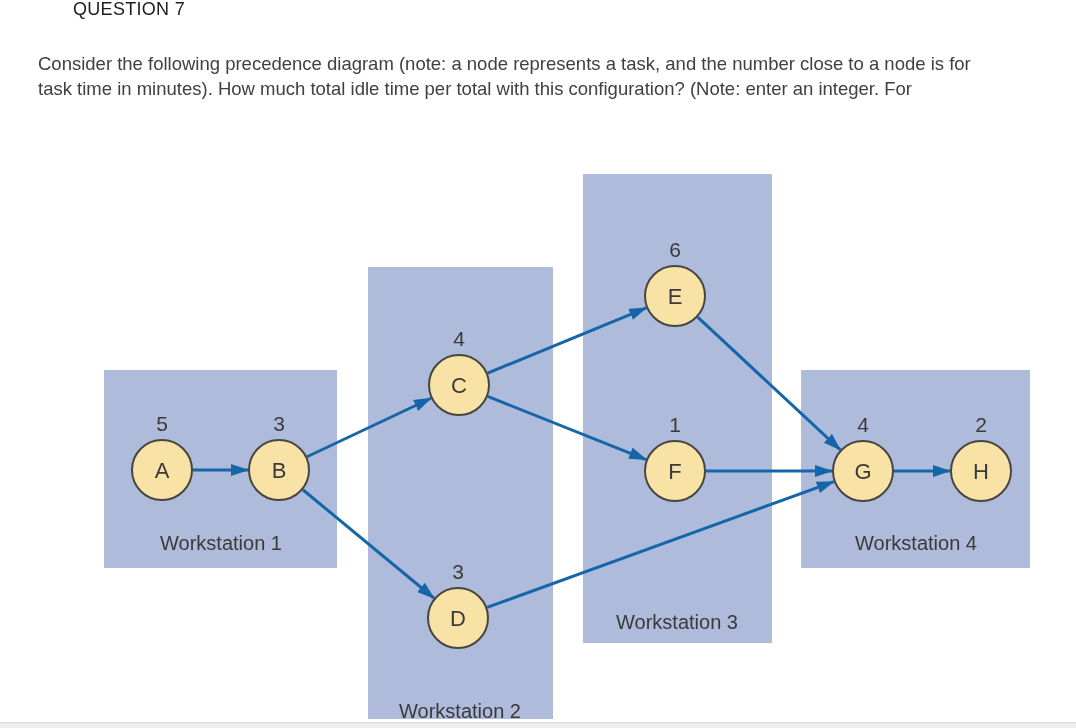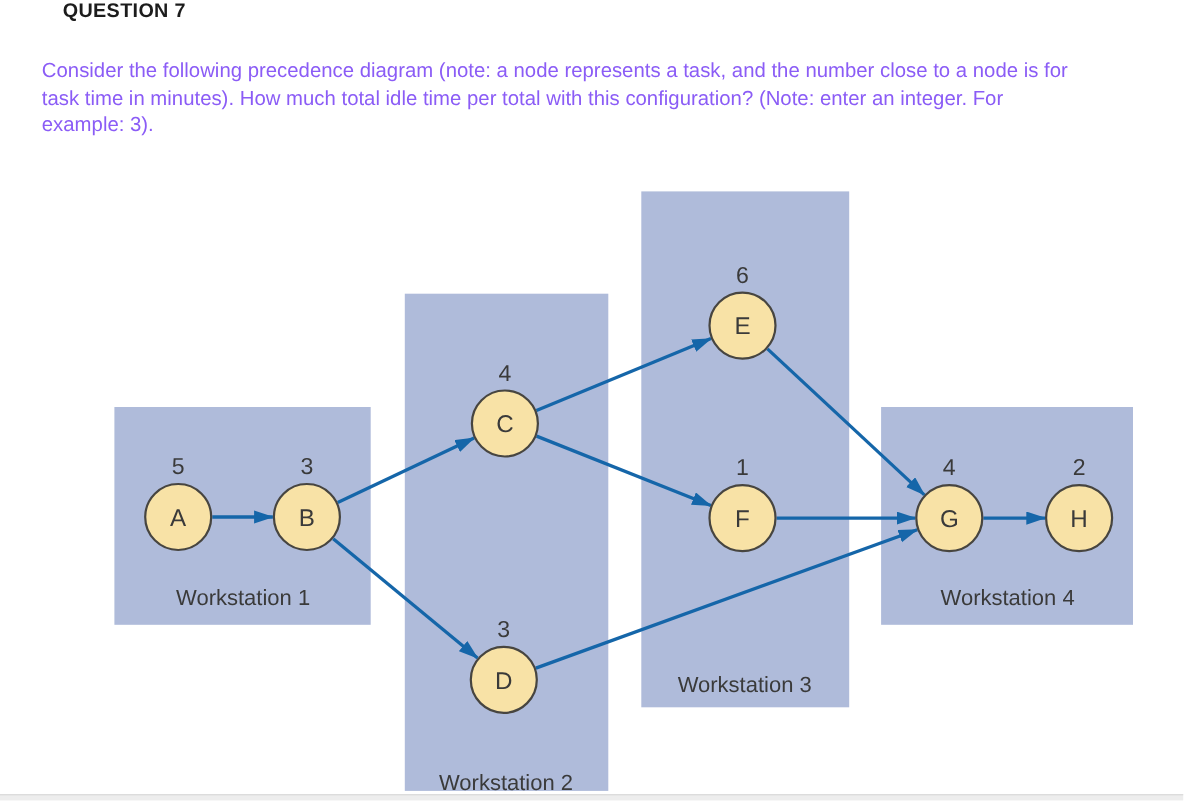--- a/index.html
+++ b/index.html
@@ -11,34 +11,34 @@
   #stage {
     position: relative;
     width: 1076px;
     height: 728px;
     overflow: hidden;
     background: #ffffff;
   }
   .q-title {
     position: absolute;
     top: -1px;
-    left: 57px;
+    left: 73px;
     font-size: 18px;
-    font-weight: 700;
+    font-weight: 400;
     letter-spacing: 0.3px;
     color: #1c1c1c;
     white-space: nowrap;
     text-align: center;
   }
   .q-text {
     position: absolute;
     top: 52px;
     left: 38px;
     width: 1038px;
-    color: #8b5cf6;
+    color: #404040;
     font-size: 18.5px;
     line-height: 24.5px;
   }
   .q-line { white-space: nowrap; }
   #diagram-svg {
     position: absolute;
     top: 0;
     left: 0;
     width: 1076px;
     height: 728px;
@@ -69,21 +69,20 @@
 </head>
 <body>
 
 <div id="stage">
 
   <div class="q-title">QUESTION 7</div>
 
   <div class="q-text">
     <div class="q-line">Consider the following precedence diagram (note: a node represents a task, and the number close to a node is for</div>
     <div class="q-line">task time in minutes). How much total idle time per total with this configuration? (Note: enter an integer. For</div>
-    <div class="q-line">example: 3).</div>
   </div>
 
   <svg id="diagram-svg" viewBox="0 0 1076 728" xmlns="http://www.w3.org/2000/svg">
     <defs>
       <marker id="ah" markerUnits="userSpaceOnUse" markerWidth="19" markerHeight="13" refX="17" refY="6" orient="auto">
         <path id="ah-path" d="M0,0 L18,6 L0,12 Z" fill="#1566a9"></path>
       </marker>
     </defs>
     <g id="layer-boxes">
         <rect x="104" y="370" width="233" height="198" fill="#afbbda"></rect>

